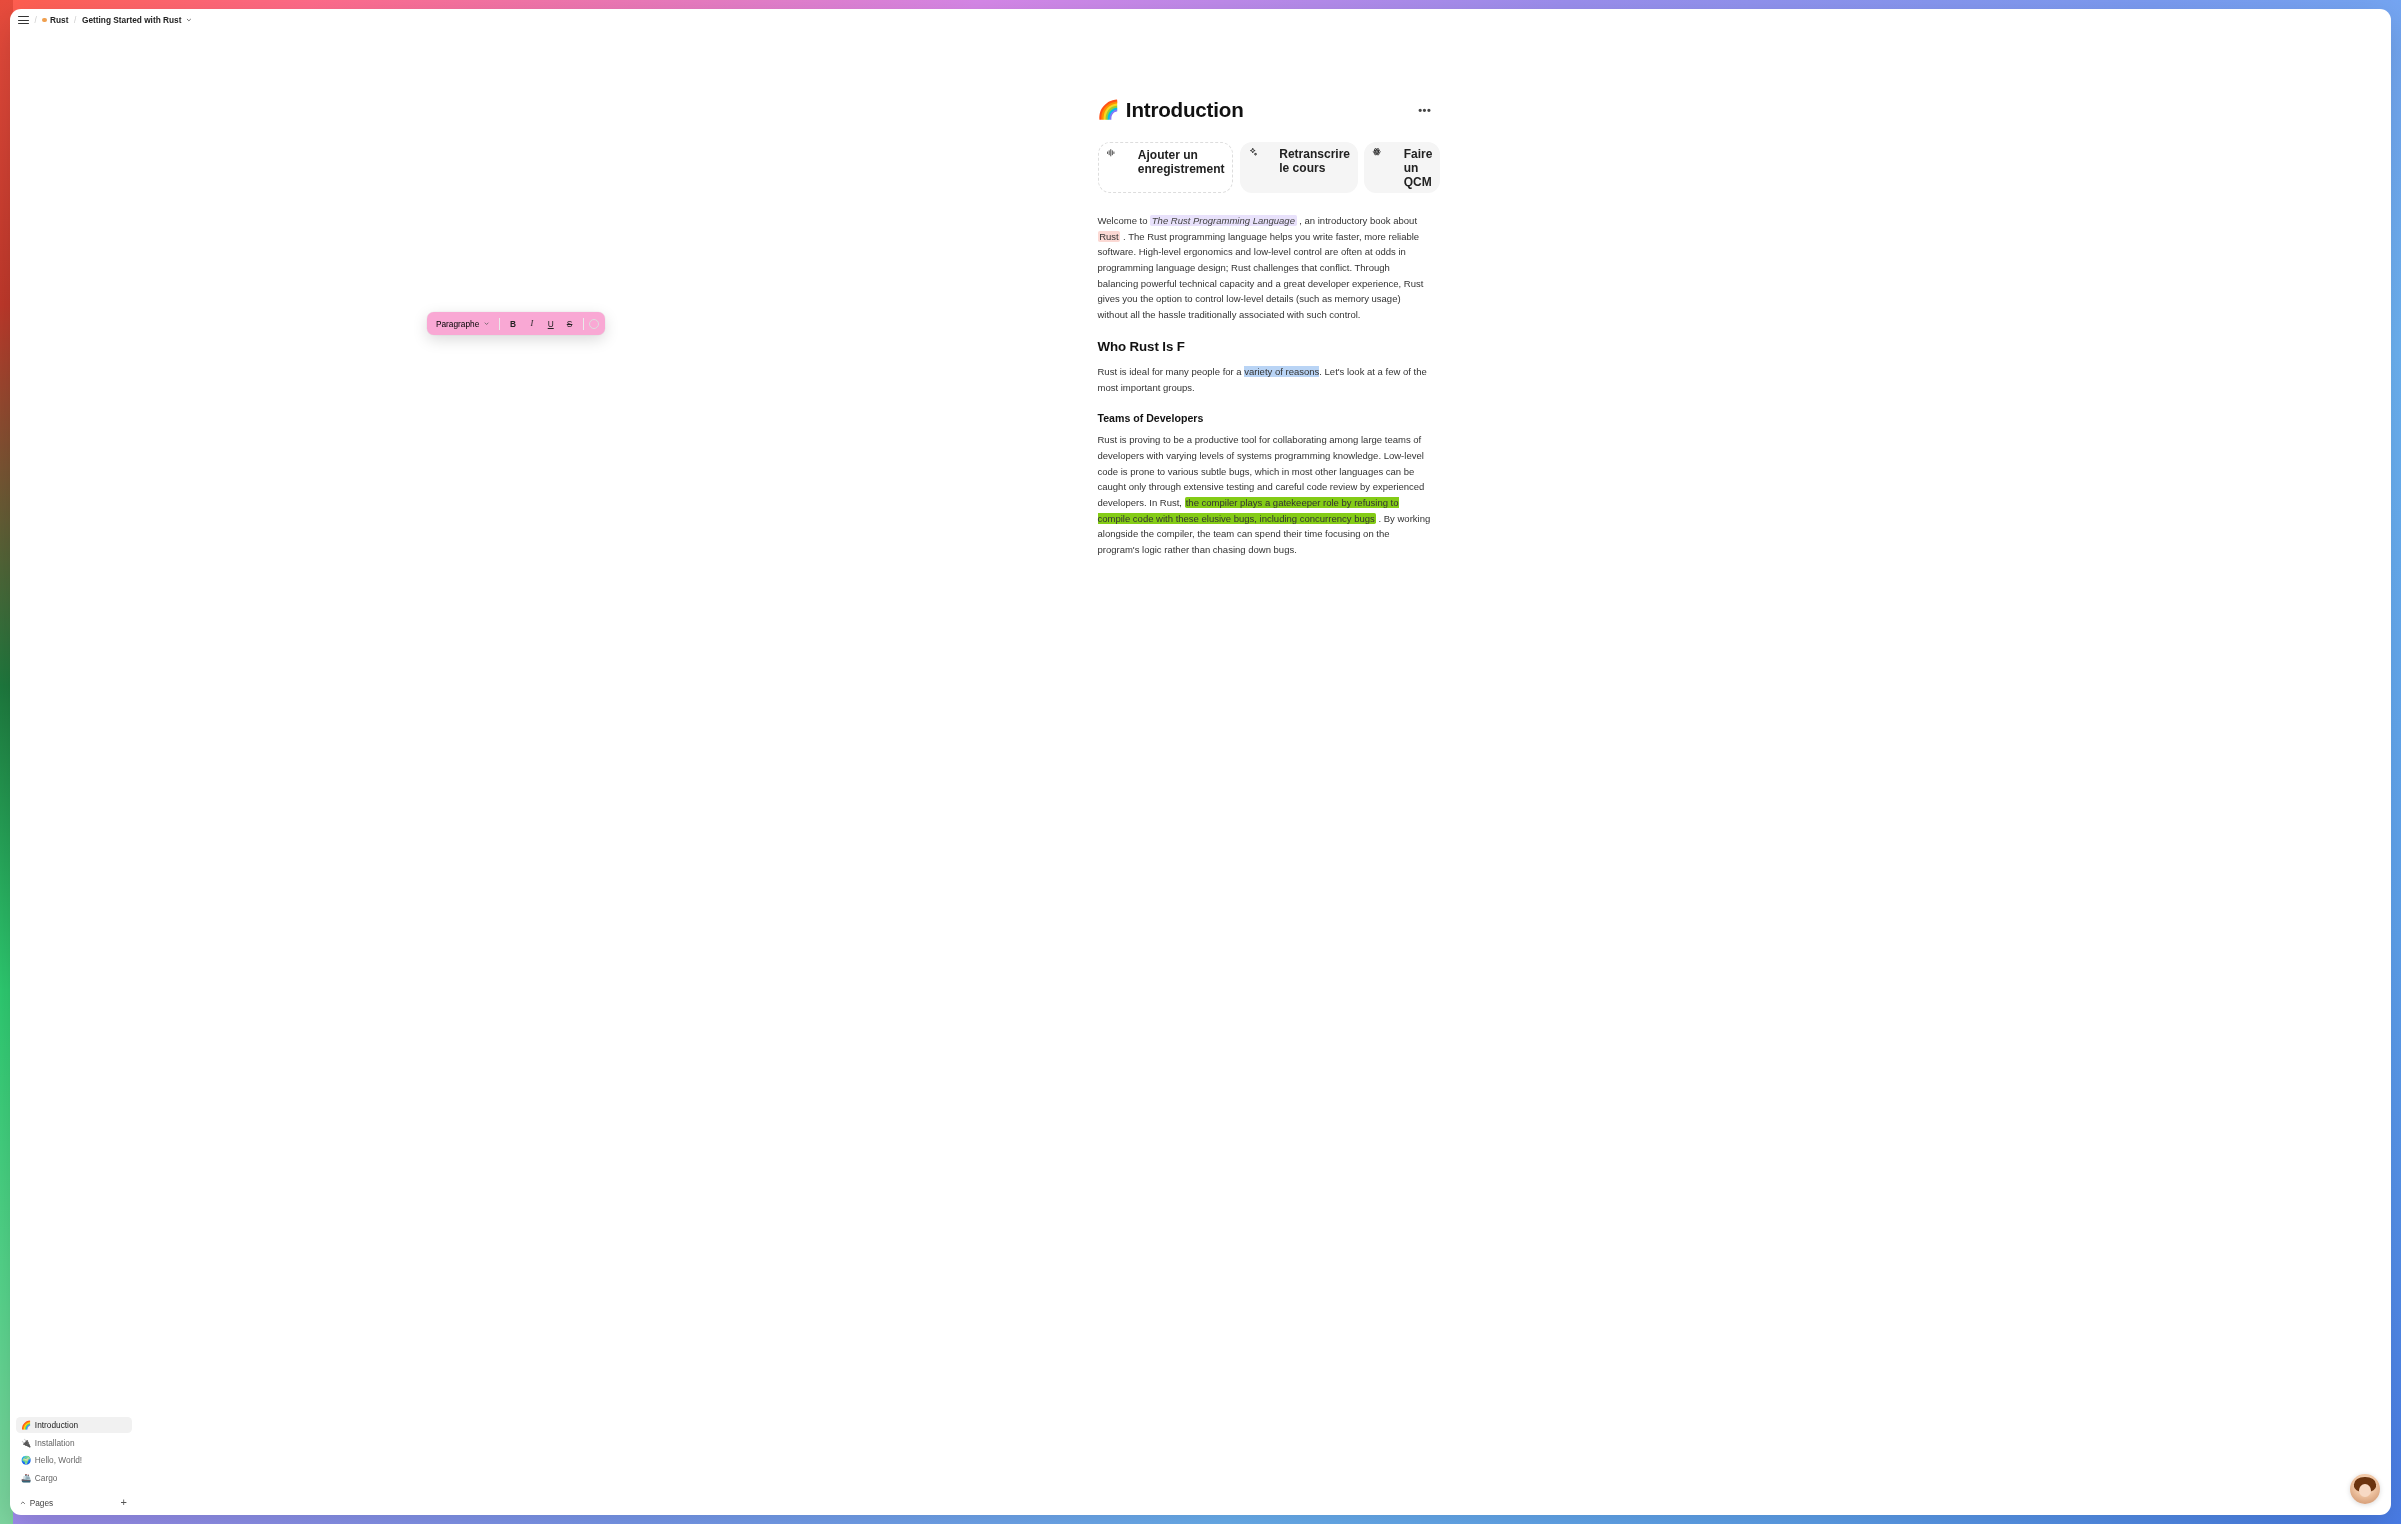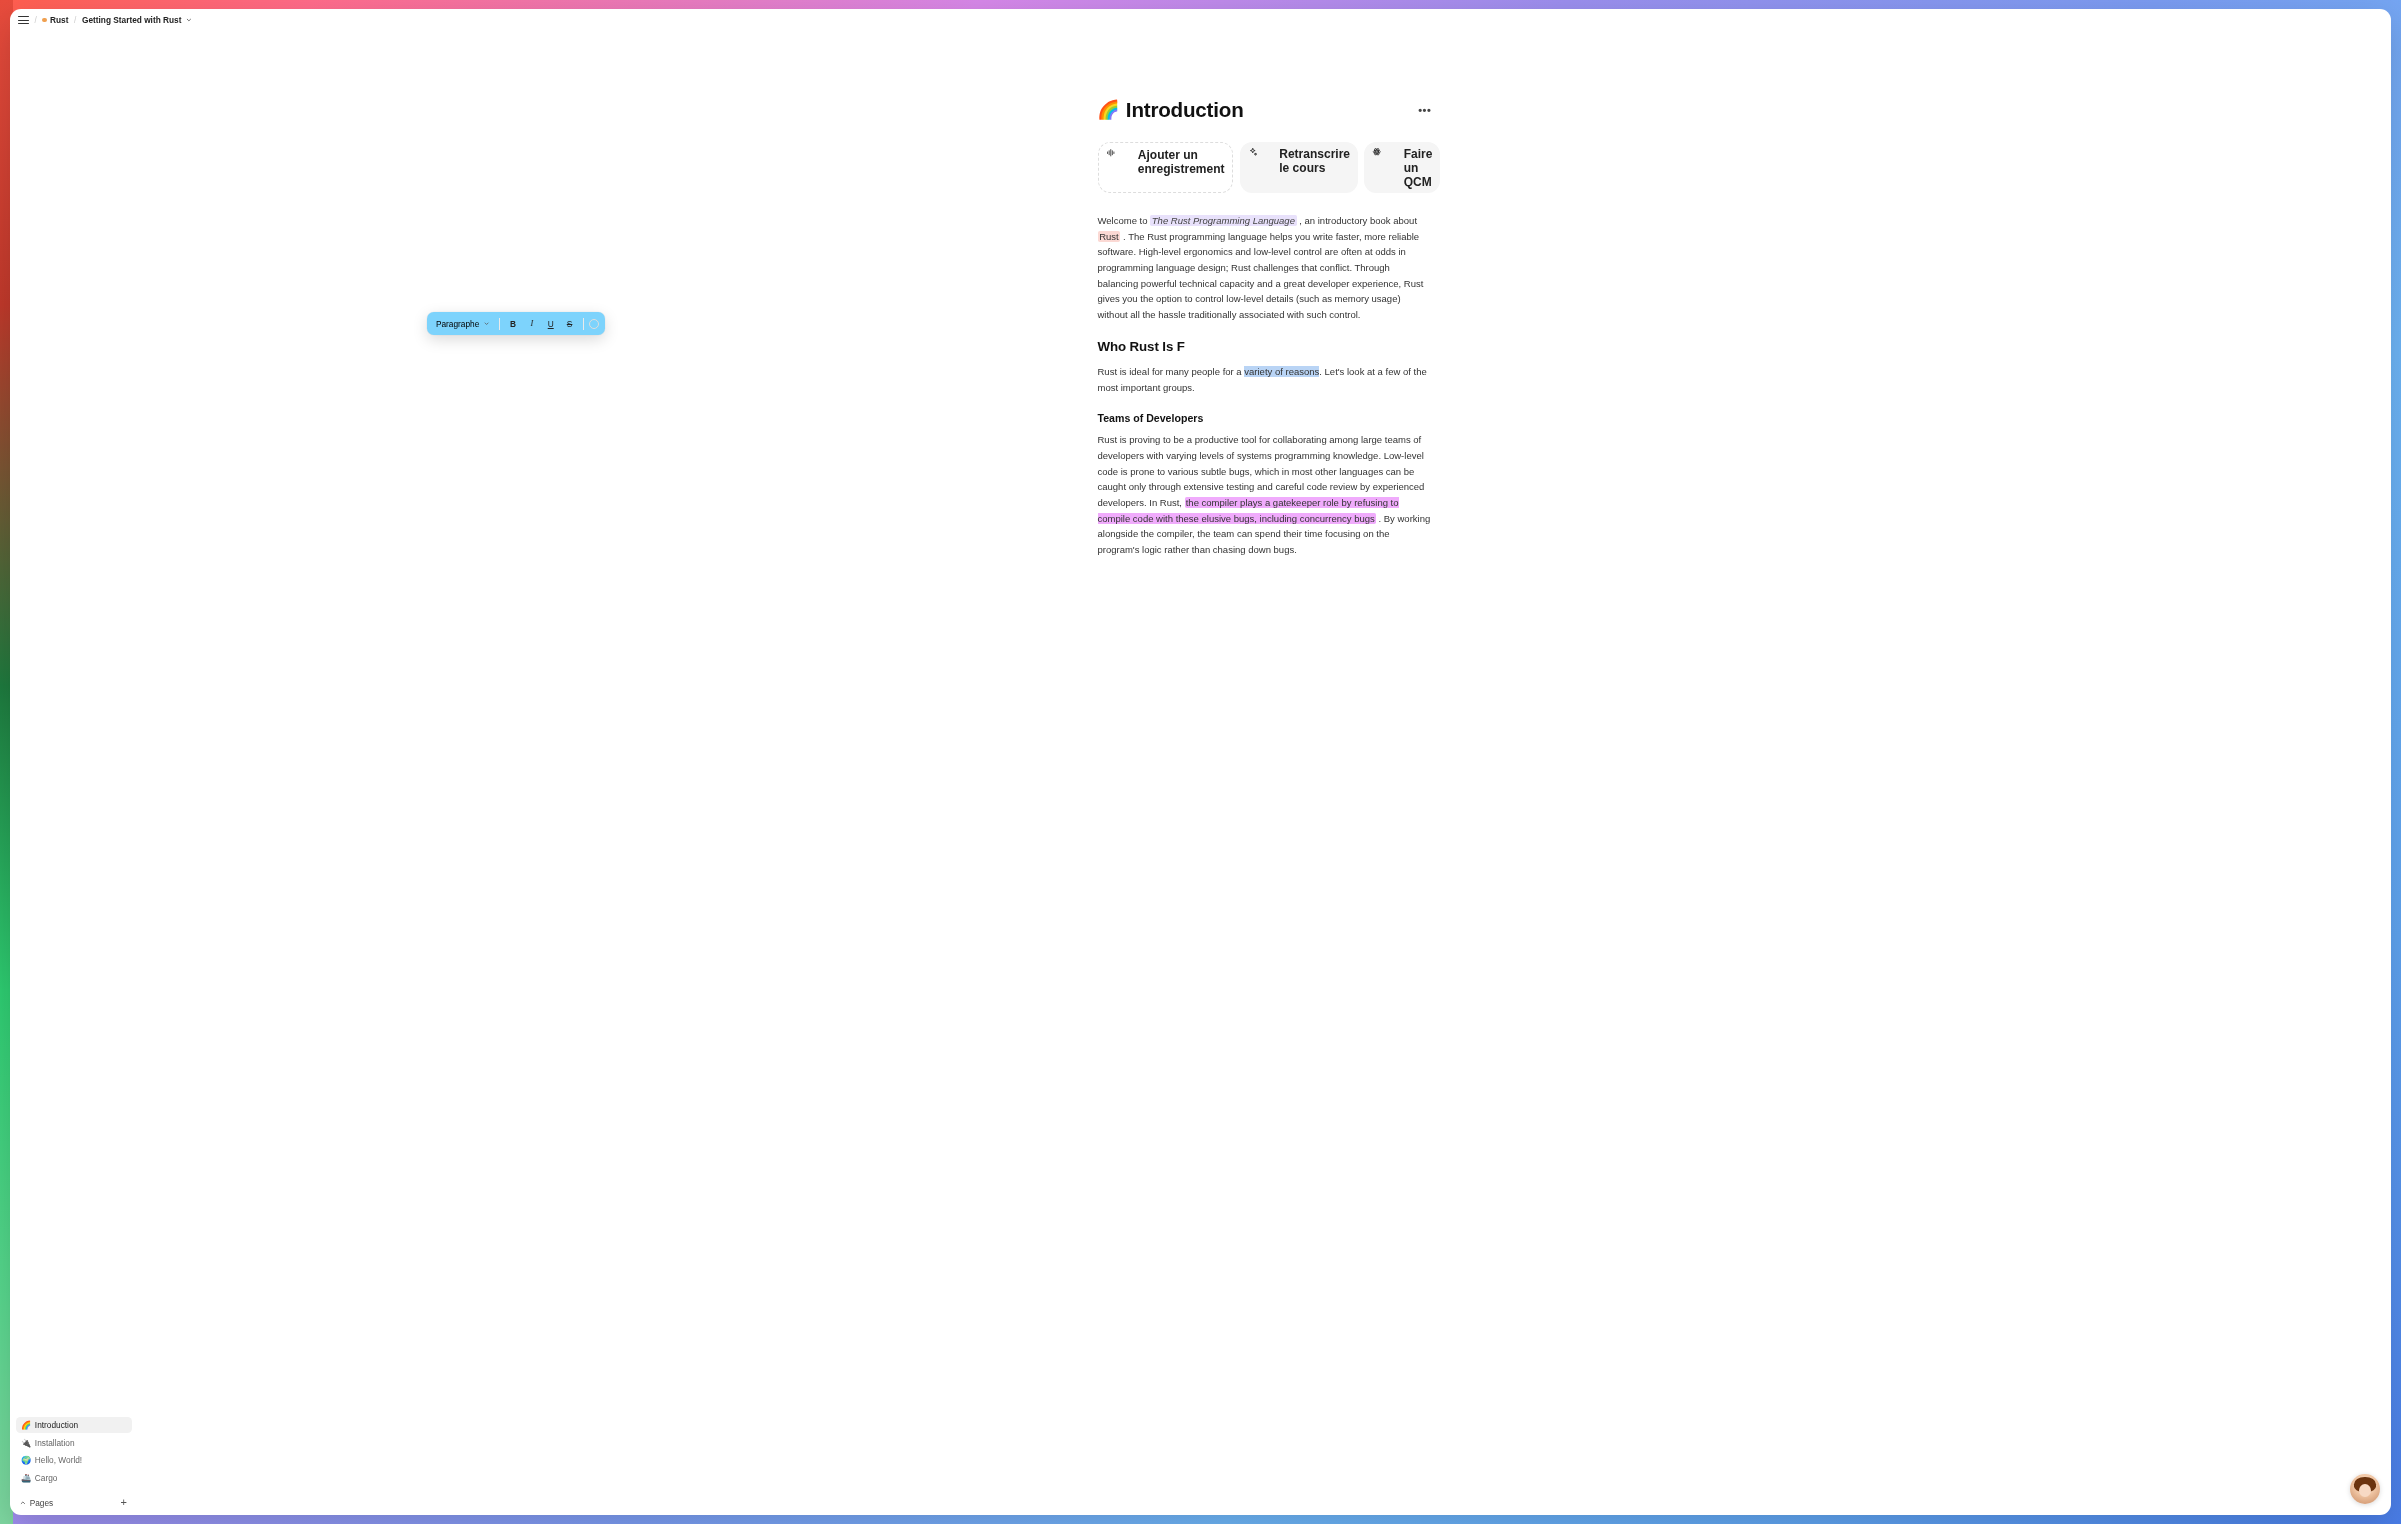--- a/index.html
+++ b/index.html
@@ -106,29 +106,29 @@
     .action-ico { width: 9.5px; height: 9.5px; display:inline-flex; align-items:center; justify-content:center; }
 
     .para {
       font-size: 9.5px;
       line-height: 1.65;
       color: #333;
       margin-bottom: 16.7px;
     }
     .hl-purple { background: #e8e1fb; border-radius: 1.7px; padding: 0 1.7px; font-style: italic; color:#444; }
     .hl-red { background: #fbd9d4; border-radius: 1.7px; padding: 0 1.7px; color:#333; }
-    .hl-orange { background: #f0abfc; border-radius: 1.7px; padding: 0 1.1px; color:#333; }
+    .hl-orange { background: #84cc16; border-radius: 1.7px; padding: 0 1.1px; color:#333; }
     .hl-select { background: #b9d4f5; margin-top: 32px; }
 
     .h2 { font-size: 13.3px; font-weight: 800; margin: 13.3px 0 10px 0; color:#111; letter-spacing:-0.1px;}
     .h3 { font-size: 10.6px; font-weight: 700; margin: 11px 0 7.8px 0; color:#111; }
 
     .float-toolbar {
       position: absolute;
-      background: #7dd3fc;
+      background: #f9a8d4;
       border-radius: 6.7px;
       box-shadow: 0 4.4px 14.5px rgba(0,0,0,0.15), 0 0 0 0.6px rgba(0,0,0,0.04);
       padding: 3.3px 5.6px;
       display: flex; align-items: center; gap: 2.2px;
       font-size: 8.3px;
       left: 289px; top: 281px;
     }
     .ft-type { display:flex; align-items:center; gap:3.3px; padding: 2.2px 3.3px; cursor:pointer; font-weight:500; }
     .ft-sep { width:0.6px; height:12.2px; background:#eaeaea; margin: 0 3.3px; }
     .ft-btn { width: 16.7px; height: 16.7px; display:flex; align-items:center; justify-content:center; cursor:pointer; border-radius:3.3px; color:#222;}

